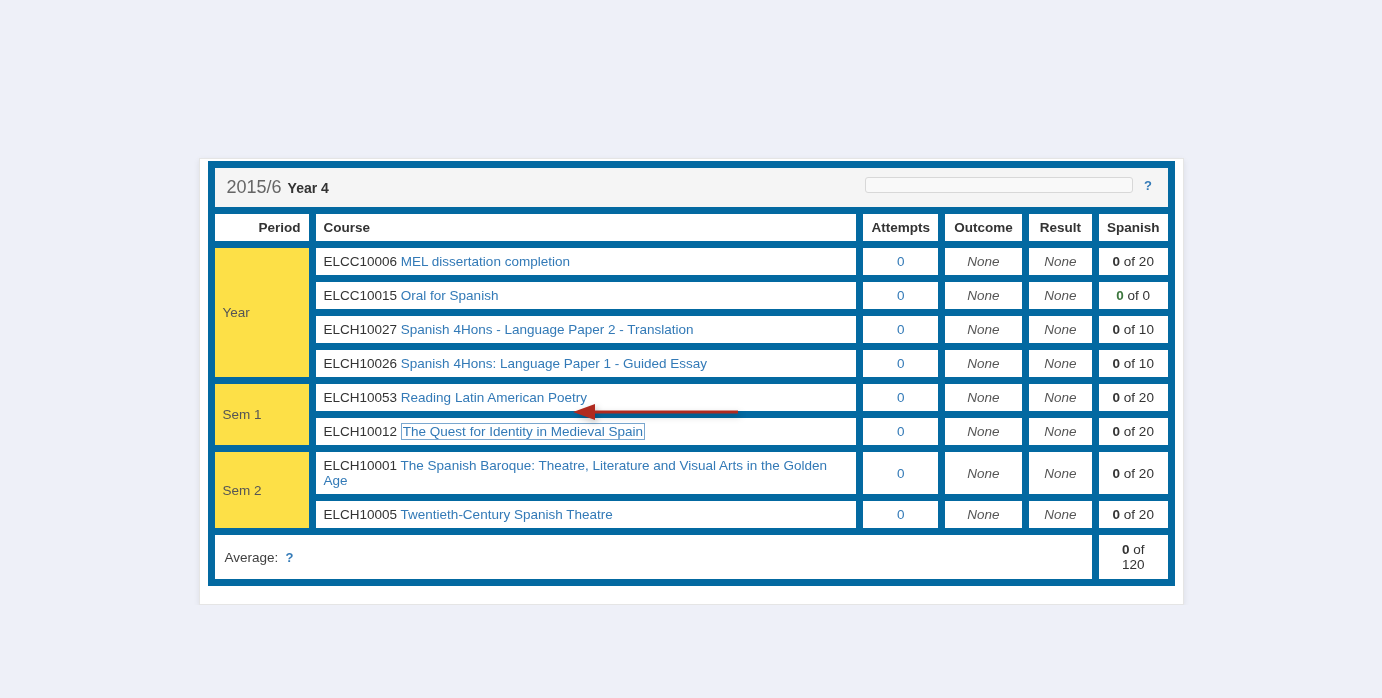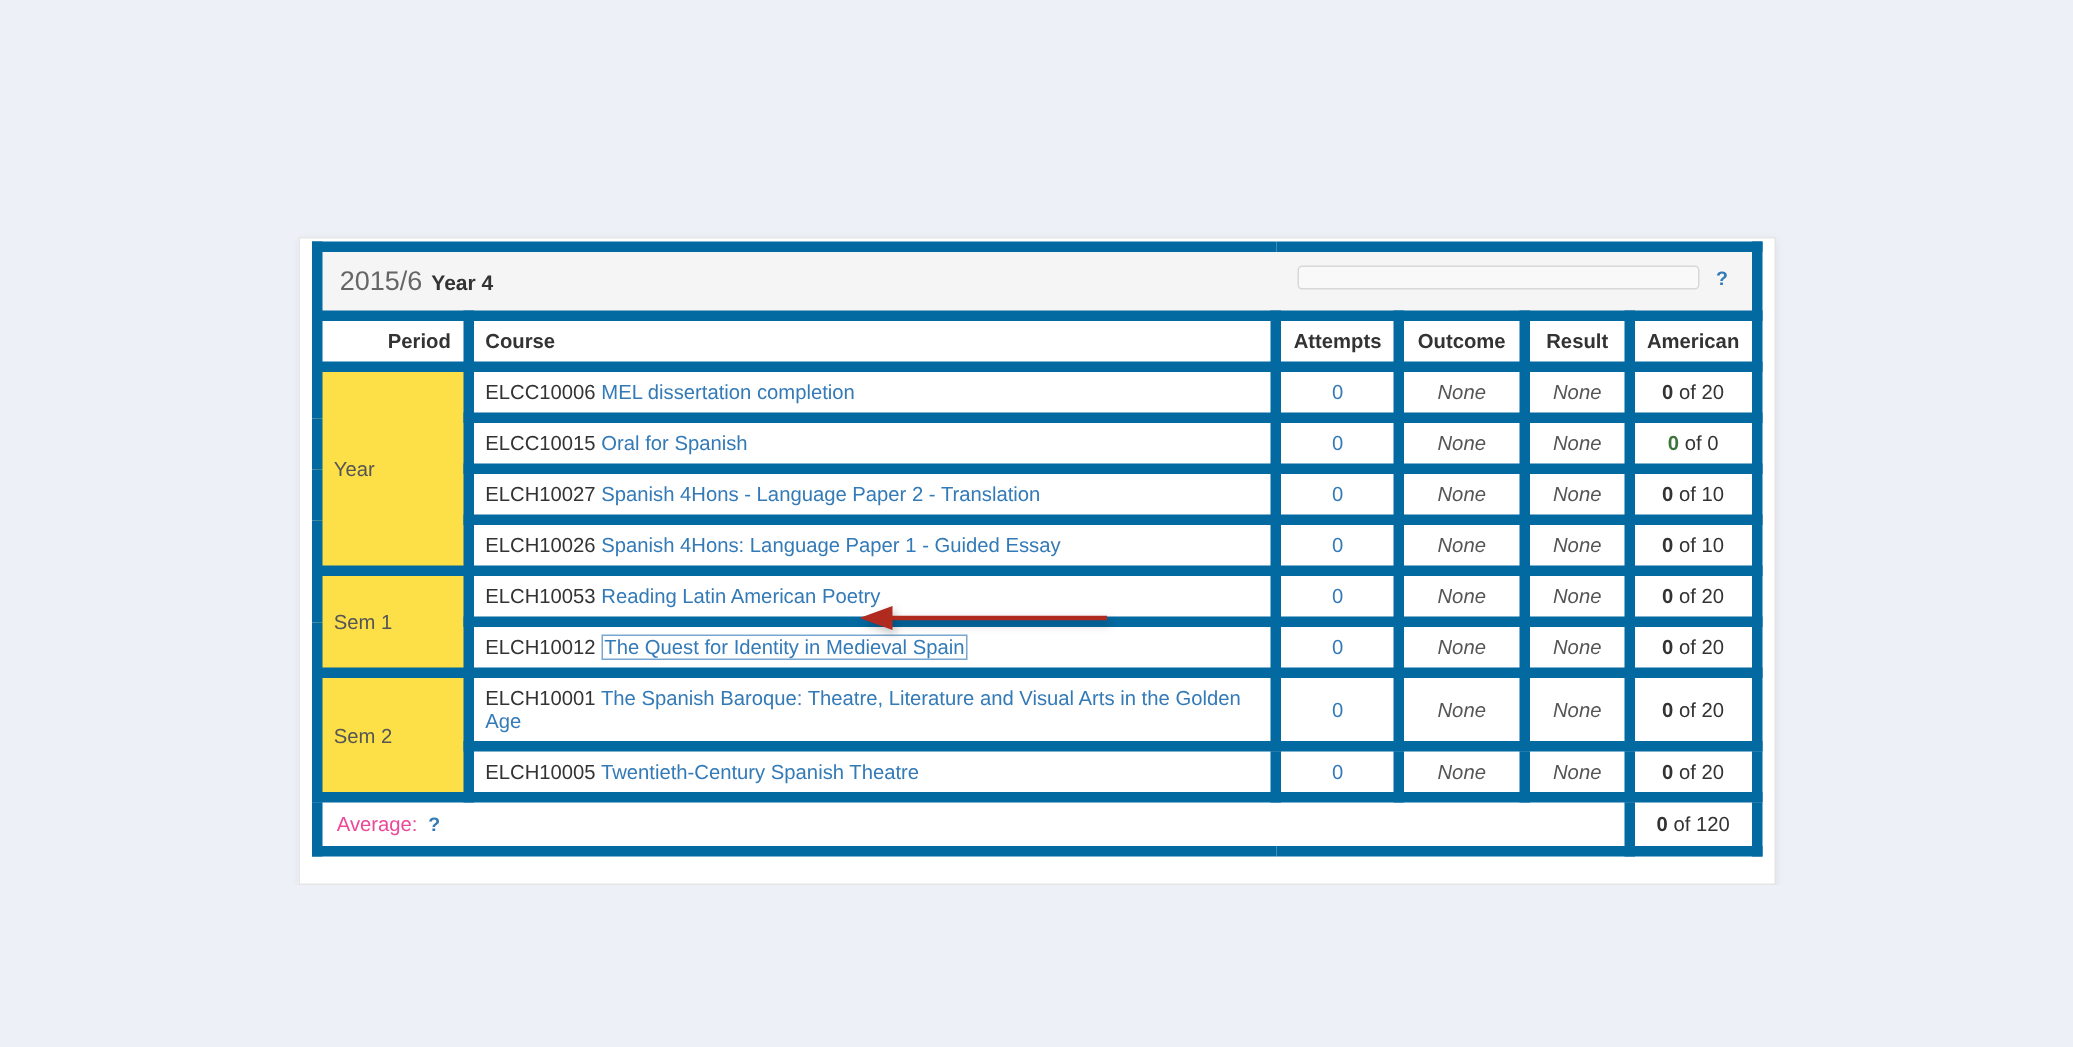--- a/index.html
+++ b/index.html
@@ -74,21 +74,21 @@
     .credits-val b { font-weight:700;}
     .credits-val .zero-green { color:#3c763d; font-weight:700;}
     .boxed-link {
       border: 1px solid #7aa7cf;
       padding: 0 1px;
     }
     
     .footer-row td {
       padding:7px 10px;
     }
-    .footer-row .avg-label { color:#ec4899;}
+    .footer-row .avg-label { color:#404040;}
     .footer-row .credits-total { text-align:center;}
     
     .col-period { width: 58px; padding-left: 44px;}
     .col-attempts { width: 78px;}
     .col-outcome { width: 84px;}
     .col-result { width: 70px;}
     .col-credits { width: 72px;}
     
     
     .arrow-annot {
@@ -116,21 +116,21 @@
                   <span class="bar"></span>
                   <span class="help-icon">?</span>
                 </span></td>
             </tr>
             <tr>
               <th class="col-period">Period</th>
               <th>Course</th>
               <th class="center col-attempts">Attempts</th>
               <th class="center col-outcome">Outcome</th>
               <th class="center col-result">Result</th>
-              <th class="center col-credits">American</th>
+              <th class="center col-credits">Spanish</th>
             </tr>
             <tr>
               <td class="period" rowspan="4">Year</td>
               <td><span>ELCC10006</span> <a href="#" class="link">MEL dissertation completion</a></td>
               <td class="center"><a href="#" class="attempt-link">0</a></td>
               <td class="center"><span class="italic-none">None</span></td>
               <td class="center"><span class="italic-none">None</span></td>
               <td class="center"><span class="credits-val"><b class="">0</b> of 20</span></td>
             </tr>
             <tr>

